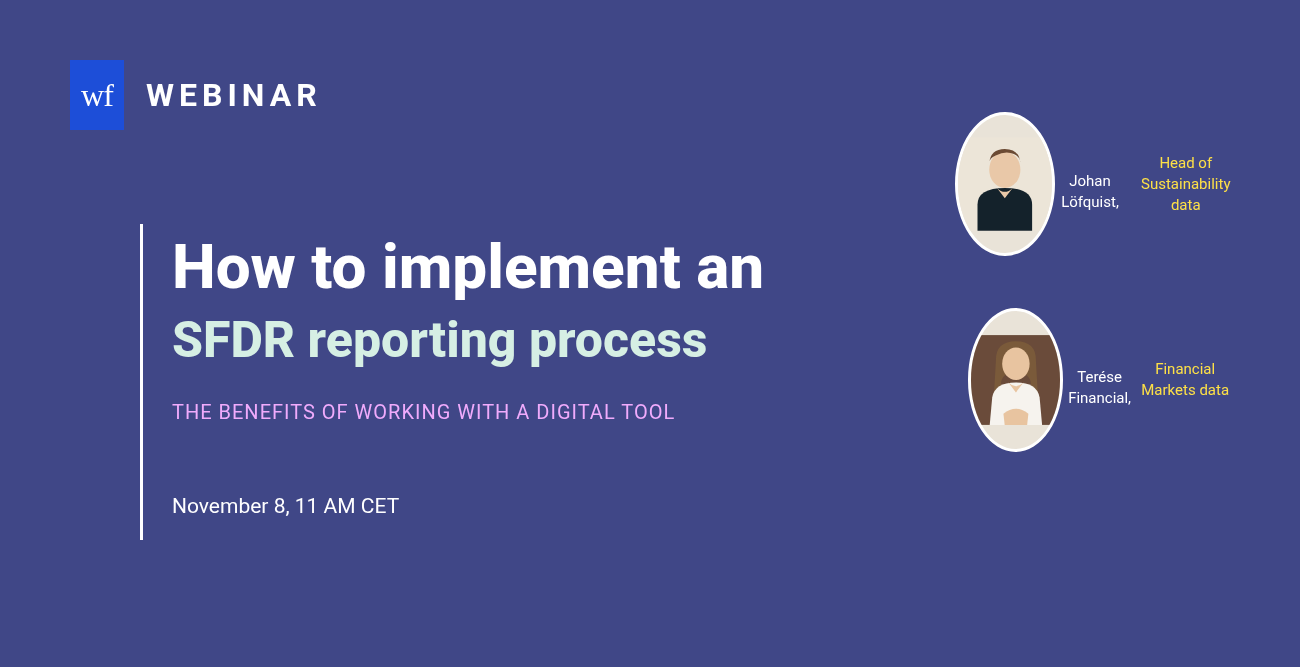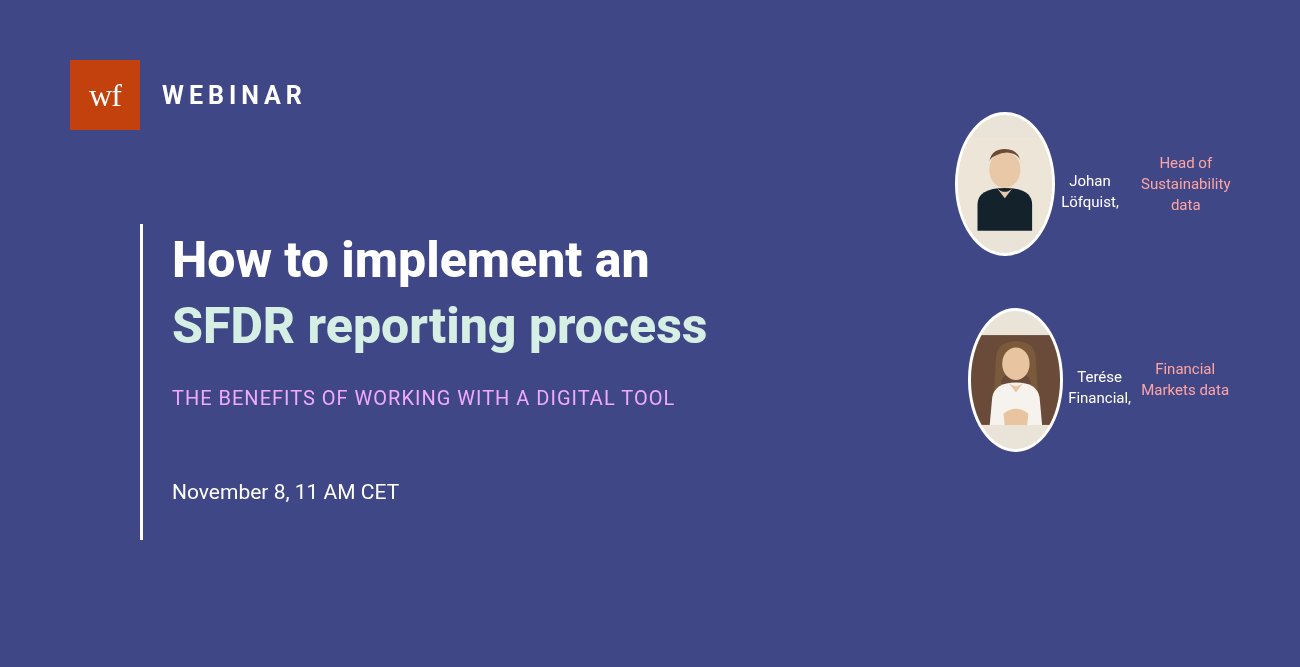--- a/index.html
+++ b/index.html
@@ -13,54 +13,54 @@
   }
   .top-brand {
     position: absolute;
     top: 60px;
     left: 70px;
     display: flex;
     align-items: center;
     gap: 22px;
   }
   .logo-box {
-    width: 70px;
+    width: 54px;
     height: 70px;
-    background: #c2410c;
+    background: #1d4ed8;
     display: flex;
     align-items: center;
     justify-content: center;
     font-size: 32px;
     font-weight: 400;
     color: #ffffff;
     font-family: Georgia, 'Times New Roman', serif;
     letter-spacing: -1px;
   }
   .brand-label {
-    font-size: 25px;
+    font-size: 32px;
     font-weight: 700;
     letter-spacing: 5px;
     color: #ffffff;
   }
   .vline {
     position: absolute;
     left: 140px;
     top: 224px;
     width: 3px;
     height: 316px;
     background: #ffffff;
   }
   .content {
     position: absolute;
     left: 172px;
     top: 230px;
     width: 740px;
   }
   .title-line1 {
-    font-size: 50px;
+    font-size: 62px;
     font-weight: 800;
     color: #ffffff;
     line-height: 1.2;
   }
   .title-line2 {
     font-size: 50px;
     font-weight: 800;
     color: #d6efe4;
     line-height: 1.2;
     margin-top: 6px;
@@ -107,21 +107,21 @@
     margin-top: 16px;
     font-size: 15px;
     font-weight: 400;
     line-height: 1.4;
     color: #ffffff;
   }
   .speaker-role {
     font-size: 15px;
     font-weight: 400;
     line-height: 1.4;
-    color: #fca5a5;
+    color: #fde047;
   }
 </style>
 </head>
 <body>
 
 <div class="slide">
 
   <div class="top-brand">
     <div class="logo-box">wf</div>
     <div class="brand-label">WEBINAR</div>

